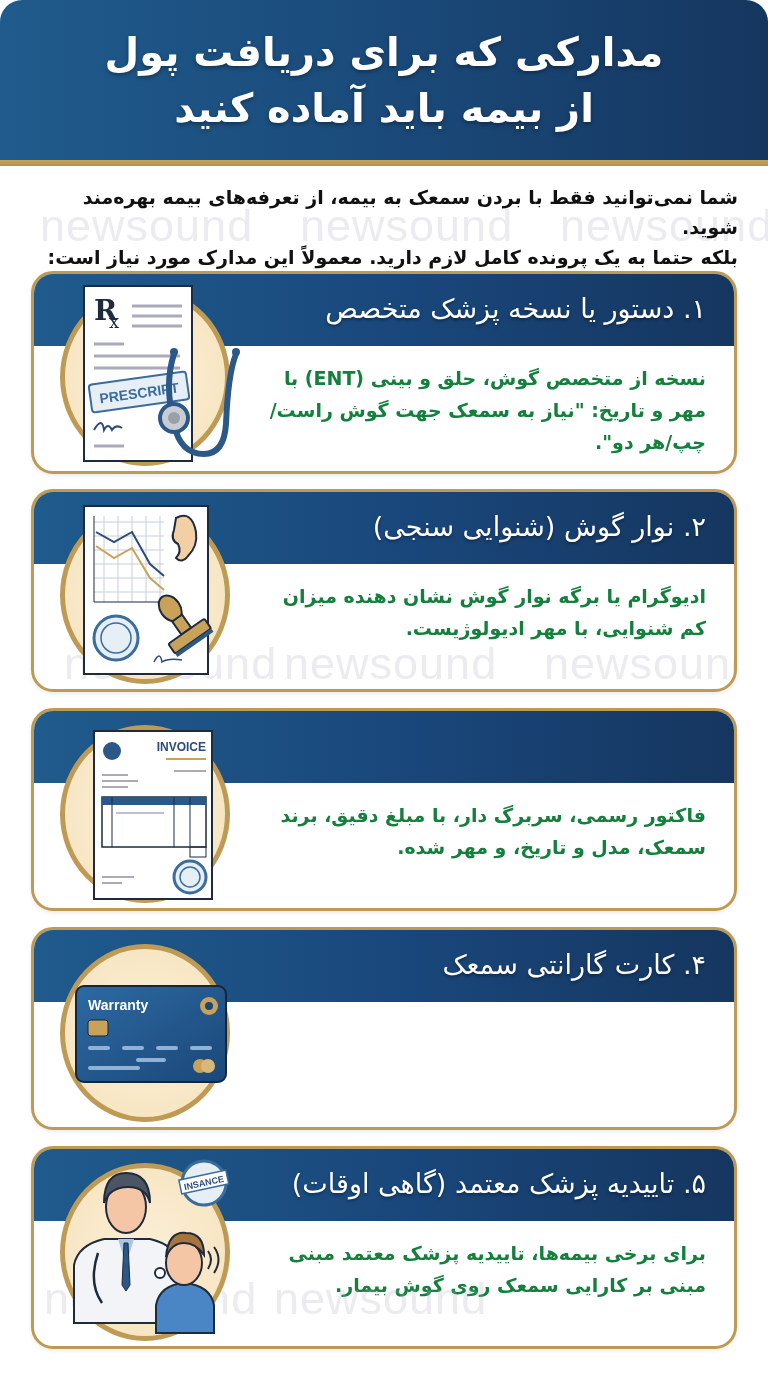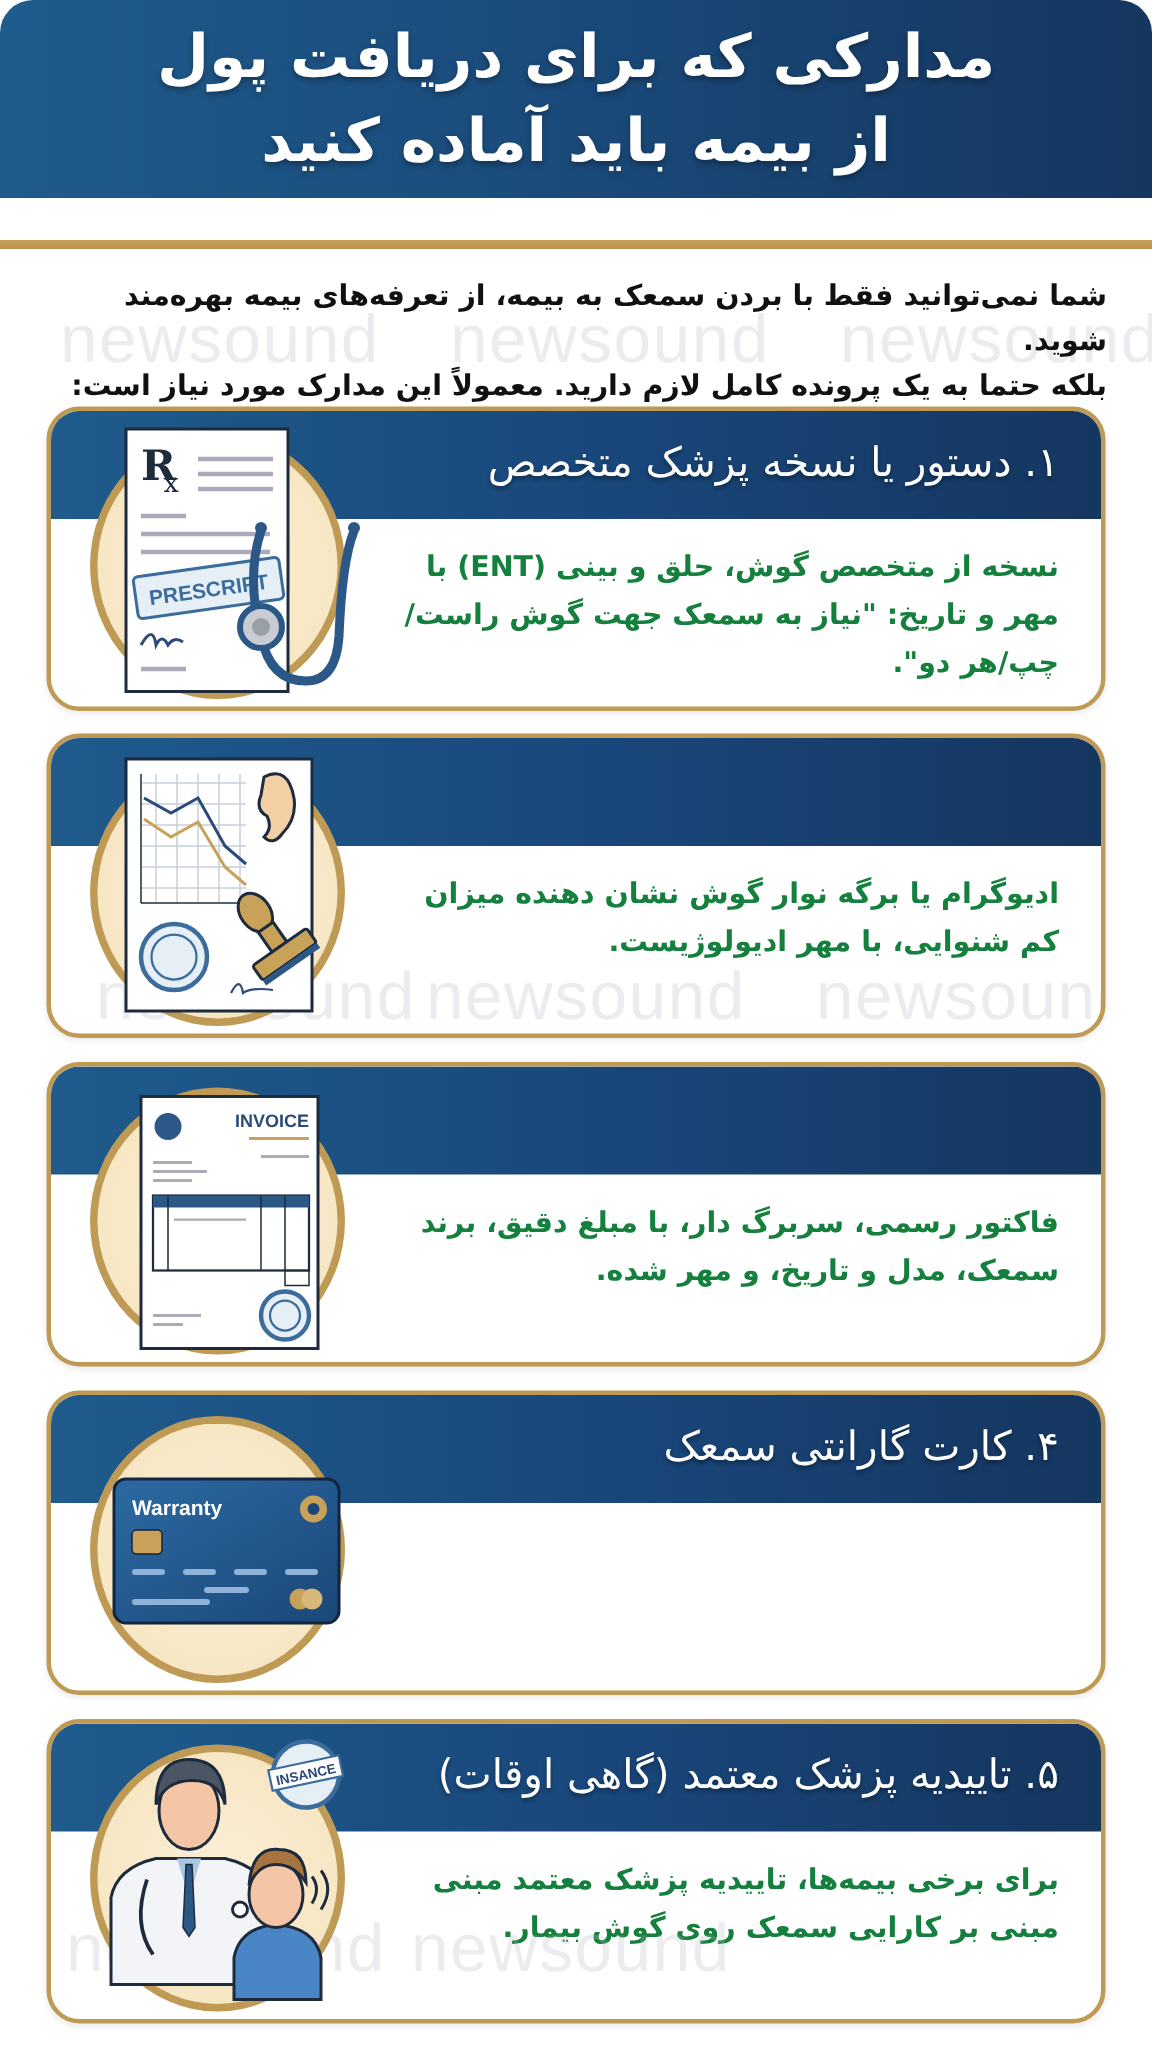--- a/index.html
+++ b/index.html
@@ -3,21 +3,21 @@
 <meta charset="utf-8">
 <style>
   html, body { margin: 0; padding: 0; }
   body {
     width: 768px; height: 1376px; overflow: hidden;
     background: #ffffff;
     font-family: "DejaVu Sans", sans-serif;
     position: relative;
   }
   .header {
-    position: absolute; left: 0; top: 0; width: 768px; height: 132px;
+    position: absolute; left: 0; top: 0; width: 768px; height: 160px;
     background: linear-gradient(90deg, #1f5b8c 0%, #1a4a7a 50%, #15365f 100%);
     border-radius: 22px 22px 0 0;
     display: flex; align-items: center; justify-content: center;
   }
   .header-title {
     color: #ffffff; font-weight: bold; font-size: 40px; line-height: 56px;
     text-align: center; direction: rtl; width: 560px;
     text-shadow: 0 2px 4px rgba(0,0,0,0.35);
   }
   .gold-line {
@@ -104,20 +104,21 @@
     <path d="M120 74 q-10 30 0 70 q6 30 30 30 q20 0 22 -30 q2 -50 10 -70" stroke="#2b5887" stroke-width="6" fill="none"></path>
     <circle cx="120" cy="72" r="4" fill="#2b5887"></circle>
     <circle cx="182" cy="72" r="4" fill="#2b5887"></circle>
     <circle cx="120" cy="138" r="14" fill="#c9ccd2" stroke="#2b5887" stroke-width="4"></circle>
     <circle cx="120" cy="138" r="6" fill="#9aa0a8"></circle>
   </svg>
 </div>
 
 <div class="card" style="top:489px">
   <div class="card-band"></div>
+  <div class="card-title">۲. نوار گوش (شنوایی سنجی)</div>
   <div class="card-desc">ادیوگرام یا برگه نوار گوش نشان دهنده میزان کم شنوایی، با مهر ادیولوژیست.</div>
   <div class="watermark" style="left:30px;top:146px">newsound</div>
   <div class="watermark" style="left:250px;top:146px">newsound</div>
   <div class="watermark" style="left:510px;top:146px">newsound</div>
   <div class="medallion"></div>
   <svg class="illus" viewBox="0 0 190 190">
     <rect x="30" y="8" width="124" height="168" fill="#fff" stroke="#1d2b3d" stroke-width="2"></rect>
     <g stroke="#c7cfd9" stroke-width="1">
       <line x1="40" y1="24" x2="110" y2="24"></line>
         <line x1="40" y1="38" x2="110" y2="38"></line>

